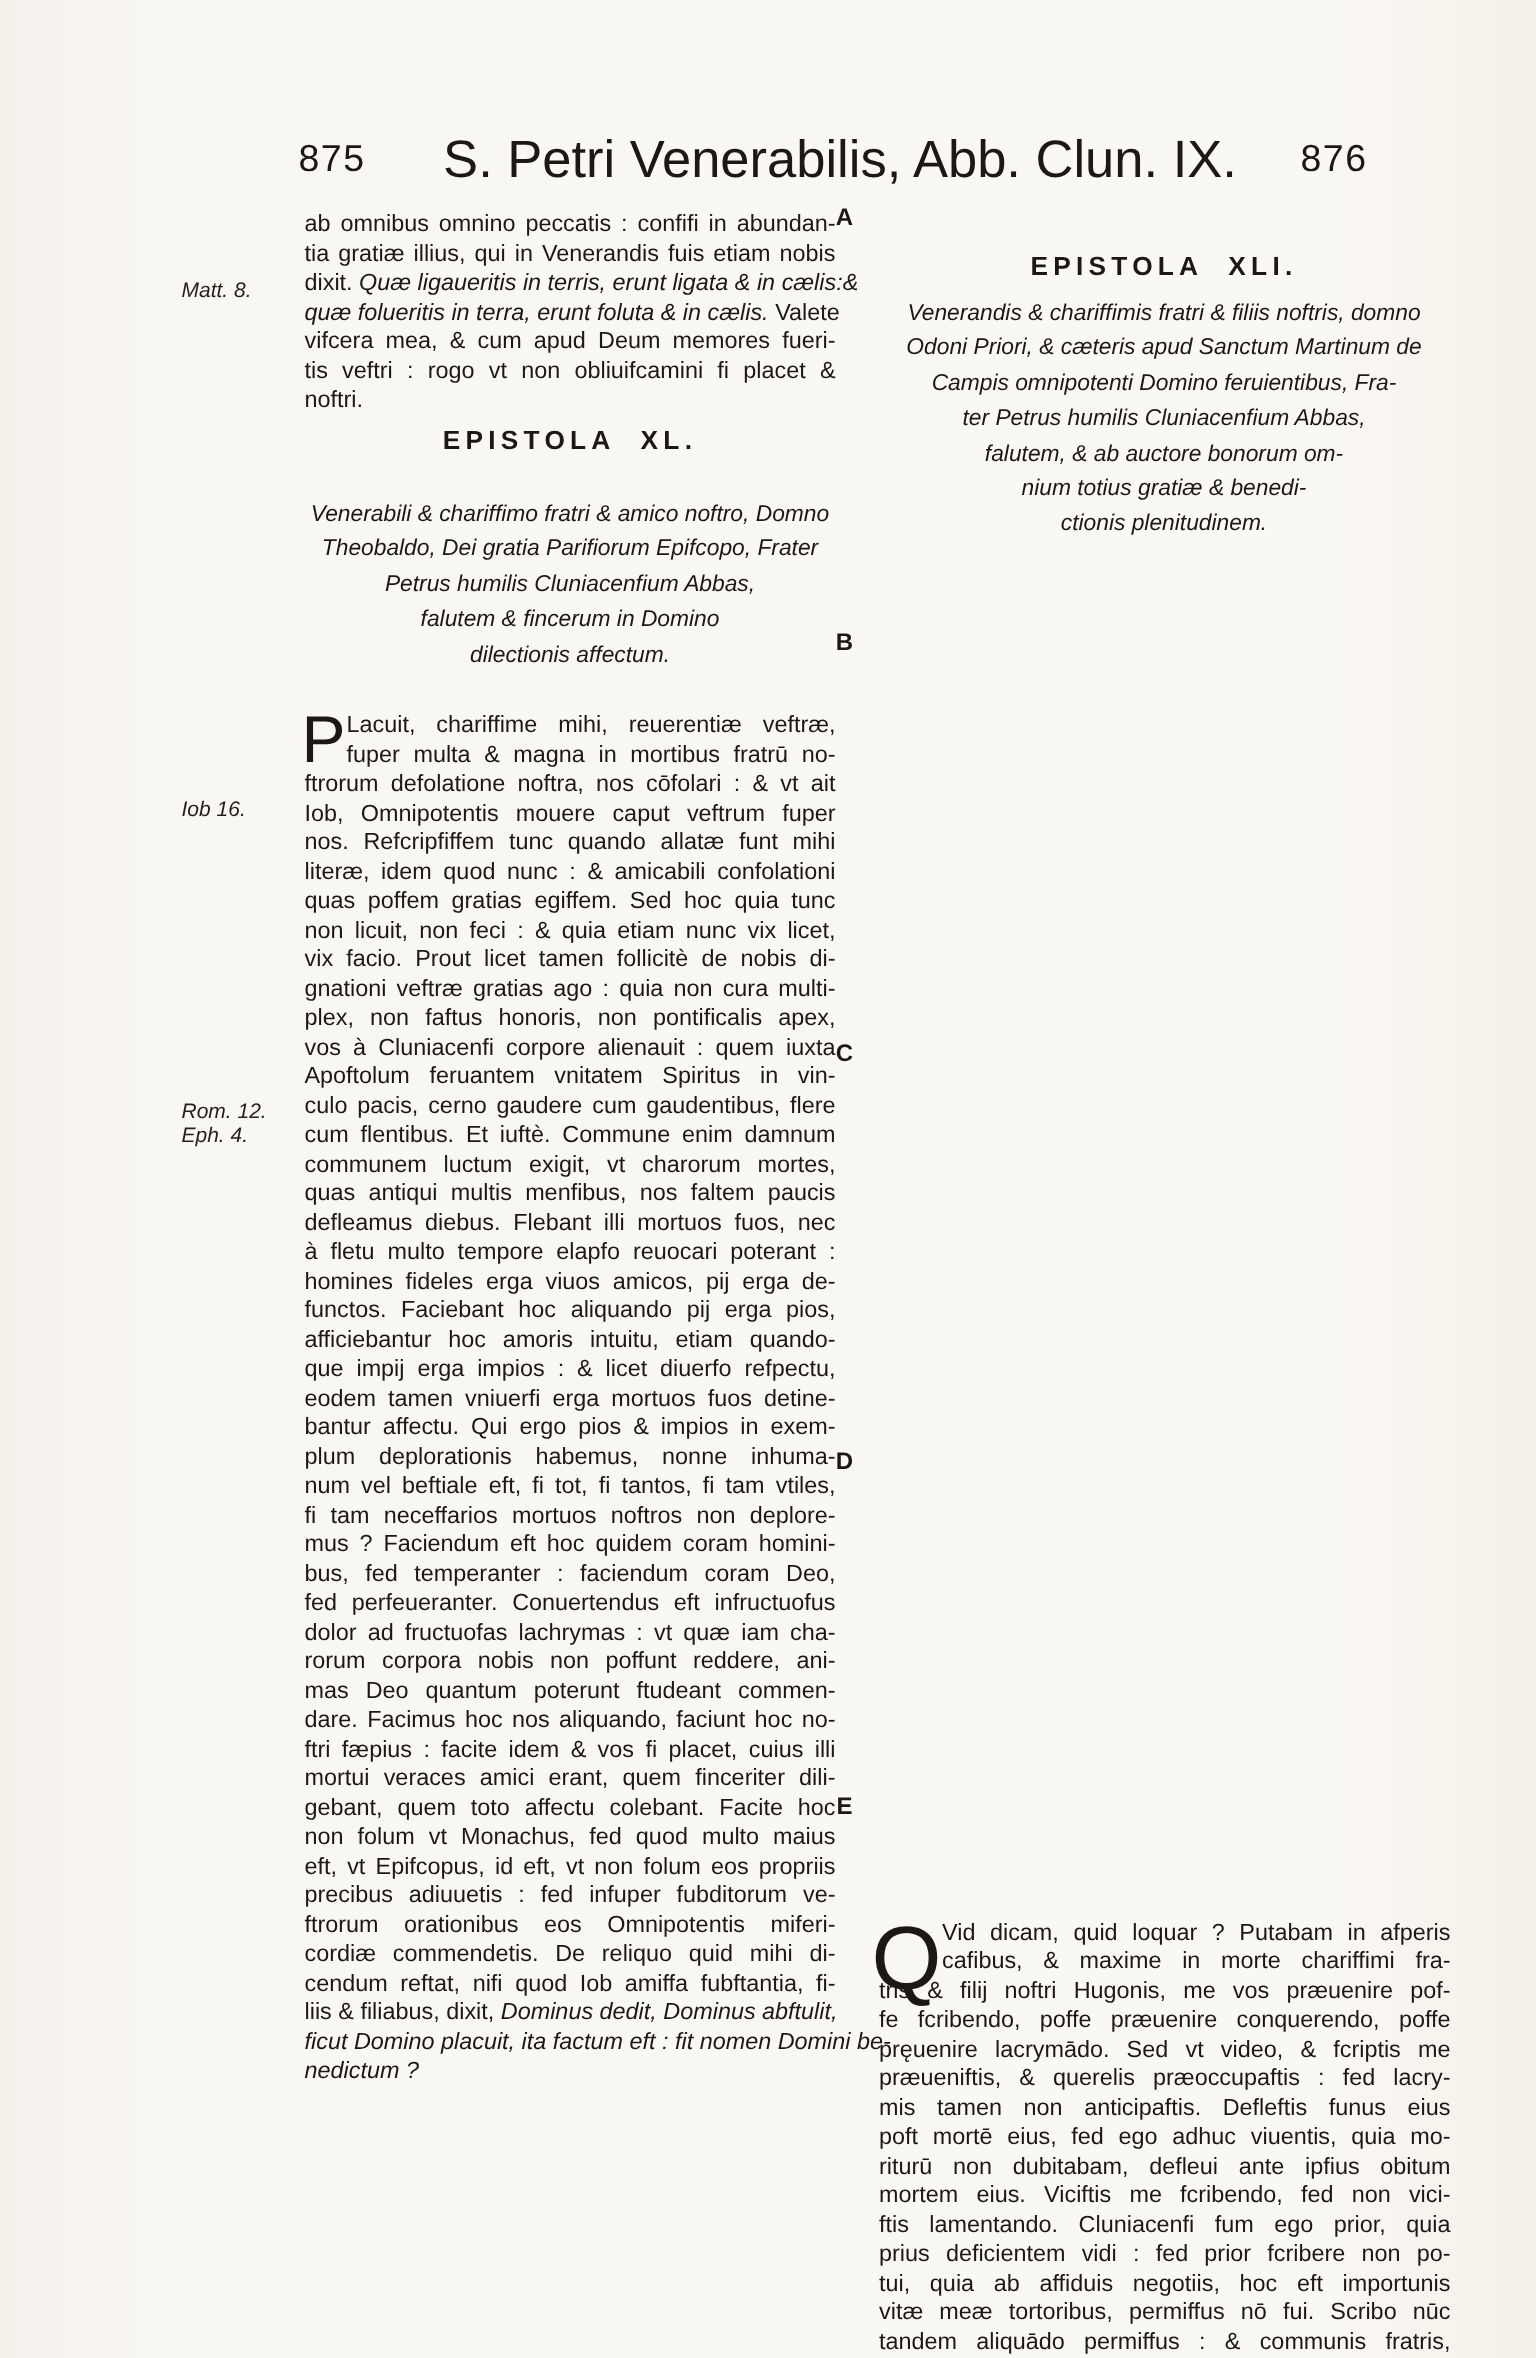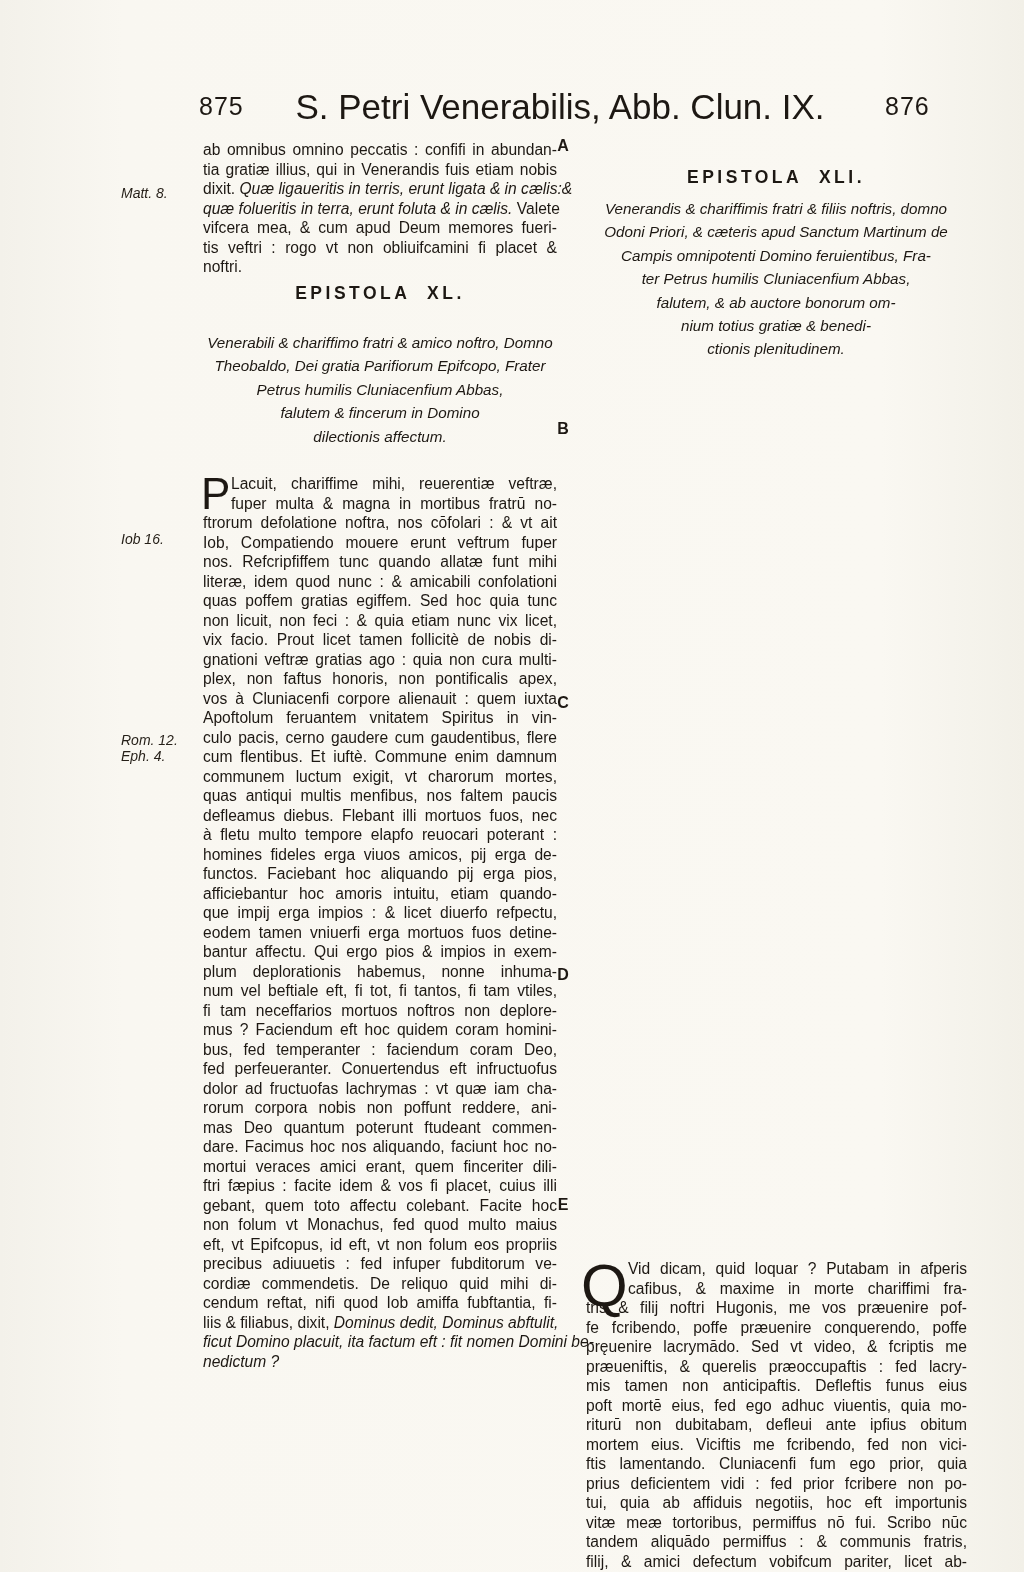--- a/index.html
+++ b/index.html
@@ -6,21 +6,21 @@
   html,body { background:#e9e7e1; }
   .page {
     position:relative; width:1024px; height:1572px;
     background:linear-gradient(90deg,#f3f1ea 0%,#f9f7f1 12%,#faf8f2 86%,#f2f0e8 100%);
     color:#1d1813;
     font-family:Liberation Sans, sans-serif;
     overflow:hidden;
   }
   .hdr-num { position:absolute; top:92px; font-size:25px; letter-spacing:1px; }
   #pnum-left  { left:199px; }
-  #pnum-right { left:885px; }
+  #pnum-right { left:867px; }
   .running-title {
     position:absolute; top:87px; left:200px; width:720px;
     text-align:center; font-size:35px;
   }
   .block { position:absolute; }
   .line {
     font-size:15.6px; line-height:19.5px; height:19.5px;
     text-align:justify; text-align-last:justify;
     white-space:nowrap; overflow:visible;
   }
@@ -100,21 +100,21 @@
         <div class="line">falutem &amp; fincerum in Domino</div>
         <div class="line">dilectionis affectum.</div>
       </div>
 
     <div class="block body-block" id="xl-body">
       <span class="dropcap">P</span>
       <div>
           <div class="line dc-indent">Lacuit, chariffime mihi, reuerentiæ veftræ,</div>
           <div class="line dc-indent">fuper multa &amp; magna in mortibus fratrū no-</div>
           <div class="line">ftrorum defolatione noftra, nos cōfolari : &amp; vt ait</div>
-          <div class="line">Iob, Compatiendo mouere erunt veftrum fuper</div>
+          <div class="line">Iob, Omnipotentis mouere caput veftrum fuper</div>
           <div class="line">nos. Refcripfiffem tunc quando allatæ funt mihi</div>
           <div class="line">literæ, idem quod nunc : &amp; amicabili confolationi</div>
           <div class="line">quas poffem gratias egiffem. Sed hoc quia tunc</div>
           <div class="line">non licuit, non feci : &amp; quia etiam nunc vix licet,</div>
           <div class="line">vix facio. Prout licet tamen follicitè de nobis di-</div>
           <div class="line">gnationi veftræ gratias ago : quia non cura multi-</div>
           <div class="line">plex, non faftus honoris, non pontificalis apex,</div>
           <div class="line">vos à Cluniacenfi corpore alienauit : quem iuxta</div>
           <div class="line">Apoftolum feruantem vnitatem Spiritus in vin-</div>
           <div class="line">culo pacis, cerno gaudere cum gaudentibus, flere</div>
@@ -132,26 +132,27 @@
           <div class="line">plum deplorationis habemus, nonne inhuma-</div>
           <div class="line">num vel beftiale eft, fi tot, fi tantos, fi tam vtiles,</div>
           <div class="line">fi tam neceffarios mortuos noftros non deplore-</div>
           <div class="line">mus ? Faciendum eft hoc quidem coram homini-</div>
           <div class="line">bus, fed temperanter : faciendum coram Deo,</div>
           <div class="line">fed perfeueranter. Conuertendus eft infructuofus</div>
           <div class="line">dolor ad fructuofas lachrymas : vt quæ iam cha-</div>
           <div class="line">rorum corpora nobis non poffunt reddere, ani-</div>
           <div class="line">mas Deo quantum poterunt ftudeant commen-</div>
           <div class="line">dare. Facimus hoc nos aliquando, faciunt hoc no-</div>
+          <div class="line">ftri fæpius : facite idem &amp; vos fi placet, cuius illi</div>
           <div class="line">mortui veraces amici erant, quem finceriter dili-</div>
-          <div class="line">ftri fæpius : facite idem &amp; vos fi placet, cuius illi</div>
           <div class="line">gebant, quem toto affectu colebant. Facite hoc</div>
           <div class="line">non folum vt Monachus, fed quod multo maius</div>
           <div class="line">eft, vt Epifcopus, id eft, vt non folum eos propriis</div>
           <div class="line">precibus adiuuetis : fed infuper fubditorum ve-</div>
+          <div class="line">ftrorum orationibus eos Omnipotentis miferi-</div>
           <div class="line">cordiæ commendetis. De reliquo quid mihi di-</div>
           <div class="line">cendum reftat, nifi quod Iob amiffa fubftantia, fi-</div>
           <div class="line">liis &amp; filiabus, dixit, <i>Dominus dedit, Dominus abftulit,</i></div>
           <div class="line"><i>ficut Domino placuit, ita factum eft : fit nomen Domini be-</i></div>
           <div class="line flush"><i>nedictum ?</i></div>
         </div>
     </div>
   </section>
 
   <section>

